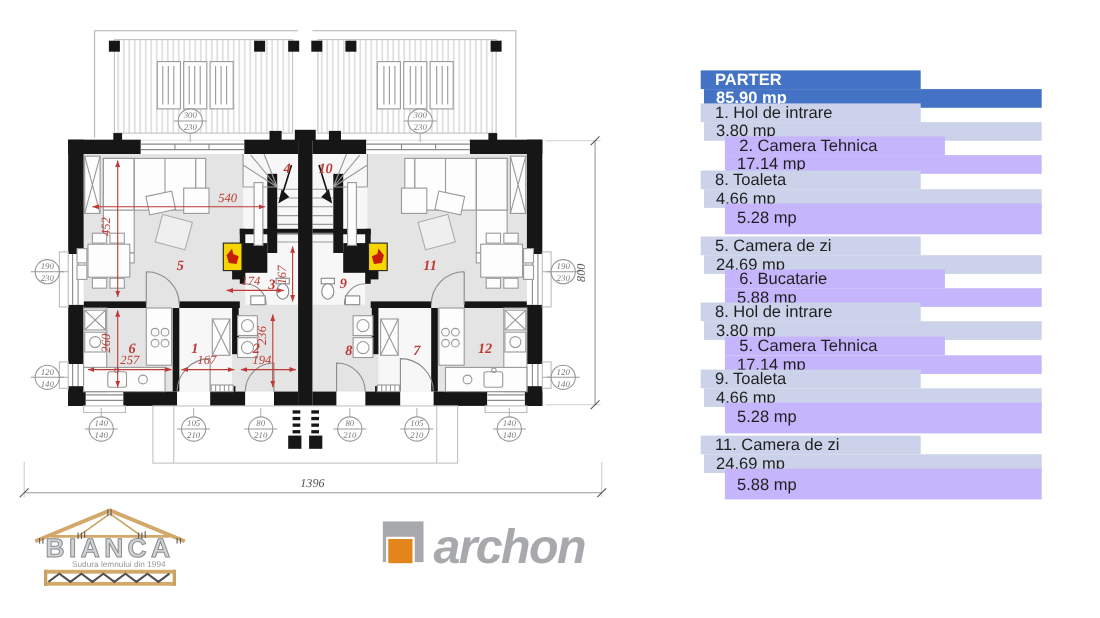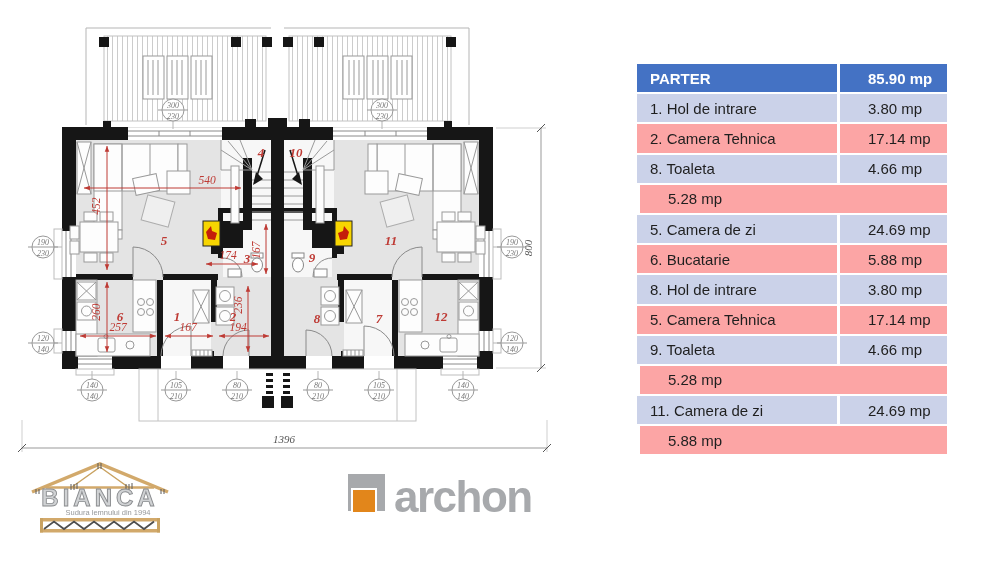--- a/index.html
+++ b/index.html
@@ -5,31 +5,31 @@
   html,body{margin:0;padding:0;}
   body{width:1000px;height:562px;position:relative;background:#FFFFFF;overflow:hidden;
        font-family:"Liberation Sans",sans-serif;}
   *{box-sizing:border-box;}
 
   
   .plan-wrap{position:absolute;left:0;top:0;width:600px;height:470px;}
 
   
   .area-table{position:absolute;left:637px;top:64px;width:310px;font-size:15px;color:#1F1F1F;}
-  .trow{display:flex;height:28.2px;margin-bottom:2px;}
+  .trow{display:flex;height:28.2px;margin-bottom:2px;flex-direction:column;}
   .tcell{display:flex;align-items:center;}
   .tlabel{width:200px;padding-left:13px;}
-  .tvalue{flex:1;margin-left:3px;padding-left:28px;}
+  .tvalue{flex:1;margin-left:3px;padding-left:11px;}
   .thead .tcell{background:#4472C4;color:#FFFFFF;font-weight:bold;}
   .odd  .tcell{background:#CBD2E9;}
-  .even .tcell{background:#fca5a5;}
+  .even .tcell{background:#c4b5fd;margin-left:22px;}
 
   
   .bianca-logo{position:absolute;left:28px;top:460px;}
-  .archon-logo{position:absolute;left:344px;top:470px;}
+  .archon-logo{position:absolute;left:344px;top:470px;font-style:italic;}
 
   svg text{user-select:none;}
 </style>
 </head>
 <body>
 
 <div class="plan-wrap">
 <svg width="600" height="470" viewBox="0 0 600 470" xmlns="http://www.w3.org/2000/svg">
   <defs>
     <pattern id="hatch" width="5" height="8" patternUnits="userSpaceOnUse">

